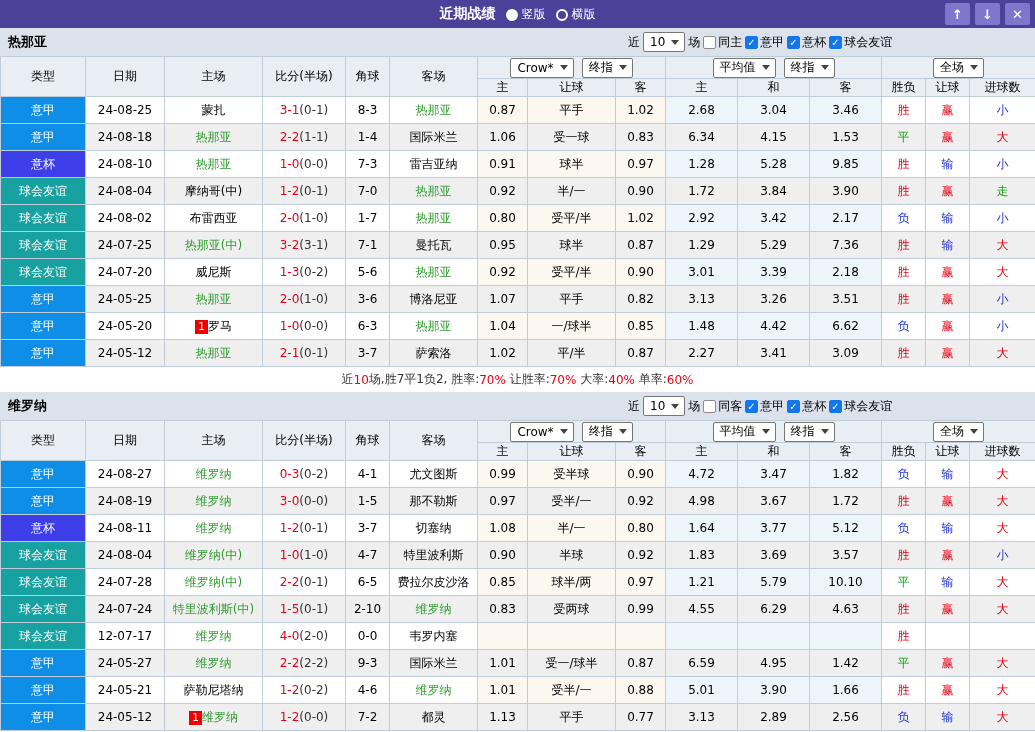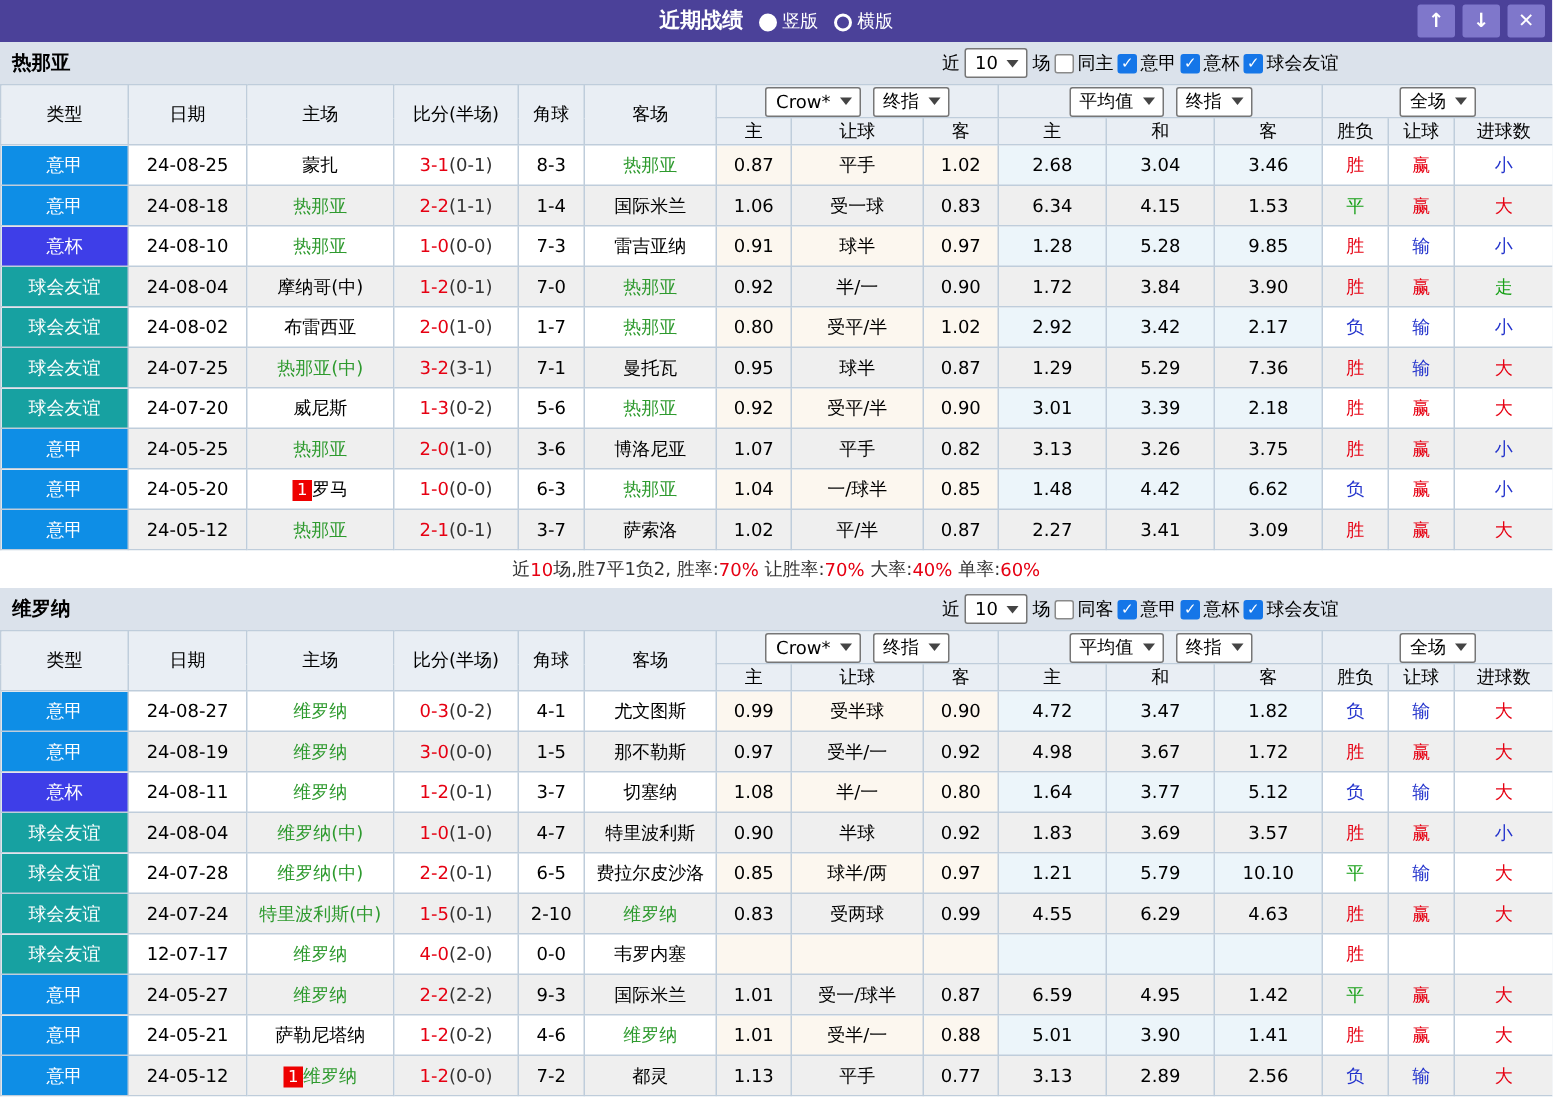--- a/index.html
+++ b/index.html
@@ -297,21 +297,21 @@
     <td class="c-date">24-05-25</td>
     <td class="c-home"><span class="tname green">热那亚</span></td>
     <td class="c-score"><span class="ft">2-0</span><span class="ht">(1-0)</span></td>
     <td class="c-corner">3-6</td>
     <td class="c-away"><span class="tname">博洛尼亚</span></td>
     <td class="c-o1 crow">1.07</td>
     <td class="c-line crow">平手</td>
     <td class="c-o2 crow">0.82</td>
     <td class="c-a1 avg">3.13</td>
     <td class="c-a2 avg">3.26</td>
-    <td class="c-a3 avg">3.75</td>
+    <td class="c-a3 avg">3.51</td>
     <td class="c-r1" style="color: rgb(230, 0, 18);">胜</td>
     <td class="c-r2" style="color: rgb(230, 0, 18);">赢</td>
     <td class="c-r3" style="color: rgb(35, 51, 204);">小</td>
   </tr>
         <tr>
     <td class="c-type" style="background: rgb(14, 142, 230);">意甲</td>
     <td class="c-date">24-05-20</td>
     <td class="c-home"><span class="rank">1</span><span class="tname">罗马</span></td>
     <td class="c-score"><span class="ft">1-0</span><span class="ht">(0-0)</span></td>
     <td class="c-corner">6-3</td>
@@ -588,21 +588,21 @@
     <td class="c-date">24-05-21</td>
     <td class="c-home"><span class="tname">萨勒尼塔纳</span></td>
     <td class="c-score"><span class="ft">1-2</span><span class="ht">(0-2)</span></td>
     <td class="c-corner">4-6</td>
     <td class="c-away"><span class="tname green">维罗纳</span></td>
     <td class="c-o1 crow">1.01</td>
     <td class="c-line crow">受半/一</td>
     <td class="c-o2 crow">0.88</td>
     <td class="c-a1 avg">5.01</td>
     <td class="c-a2 avg">3.90</td>
-    <td class="c-a3 avg">1.41</td>
+    <td class="c-a3 avg">1.66</td>
     <td class="c-r1" style="color: rgb(230, 0, 18);">胜</td>
     <td class="c-r2" style="color: rgb(230, 0, 18);">赢</td>
     <td class="c-r3" style="color: rgb(230, 0, 18);">大</td>
   </tr>
         <tr>
     <td class="c-type" style="background: rgb(14, 142, 230);">意甲</td>
     <td class="c-date">24-05-12</td>
     <td class="c-home"><span class="rank">1</span><span class="tname green">维罗纳</span></td>
     <td class="c-score"><span class="ft">1-2</span><span class="ht">(0-0)</span></td>
     <td class="c-corner">7-2</td>

